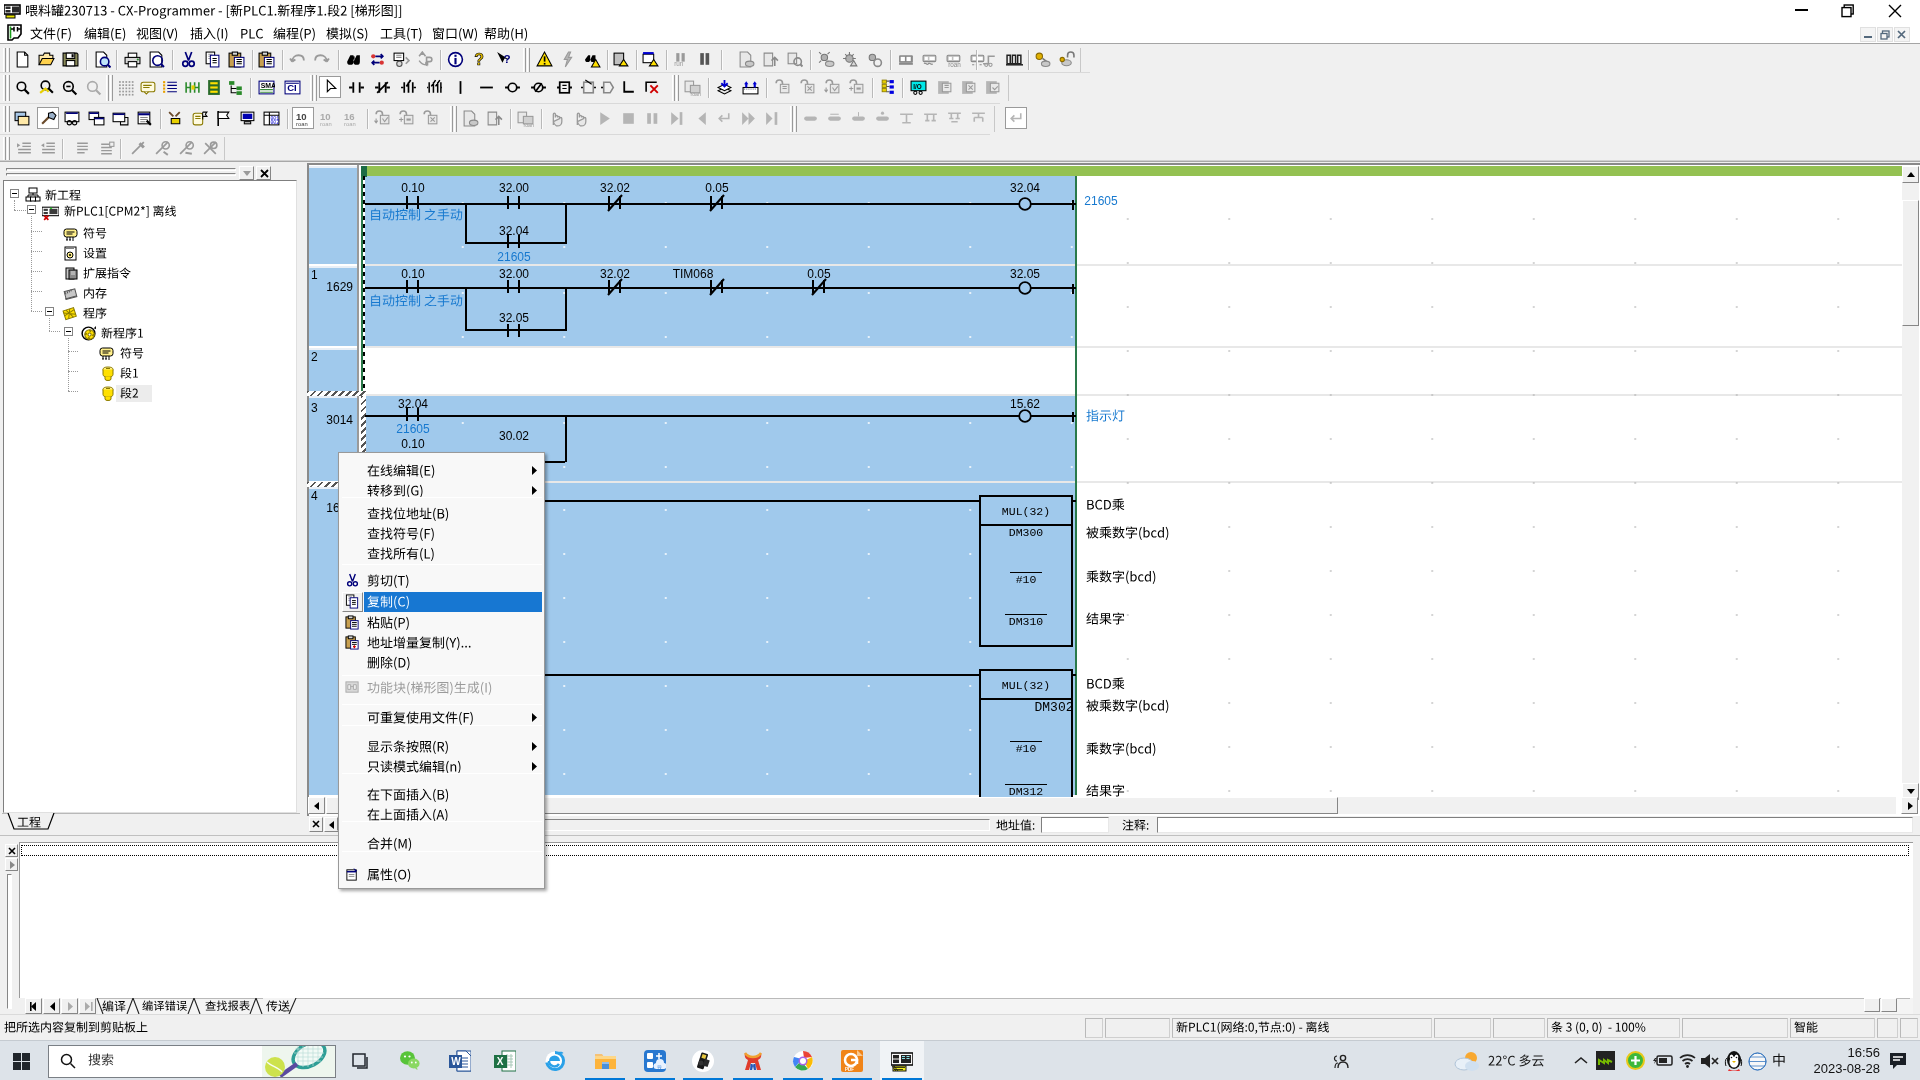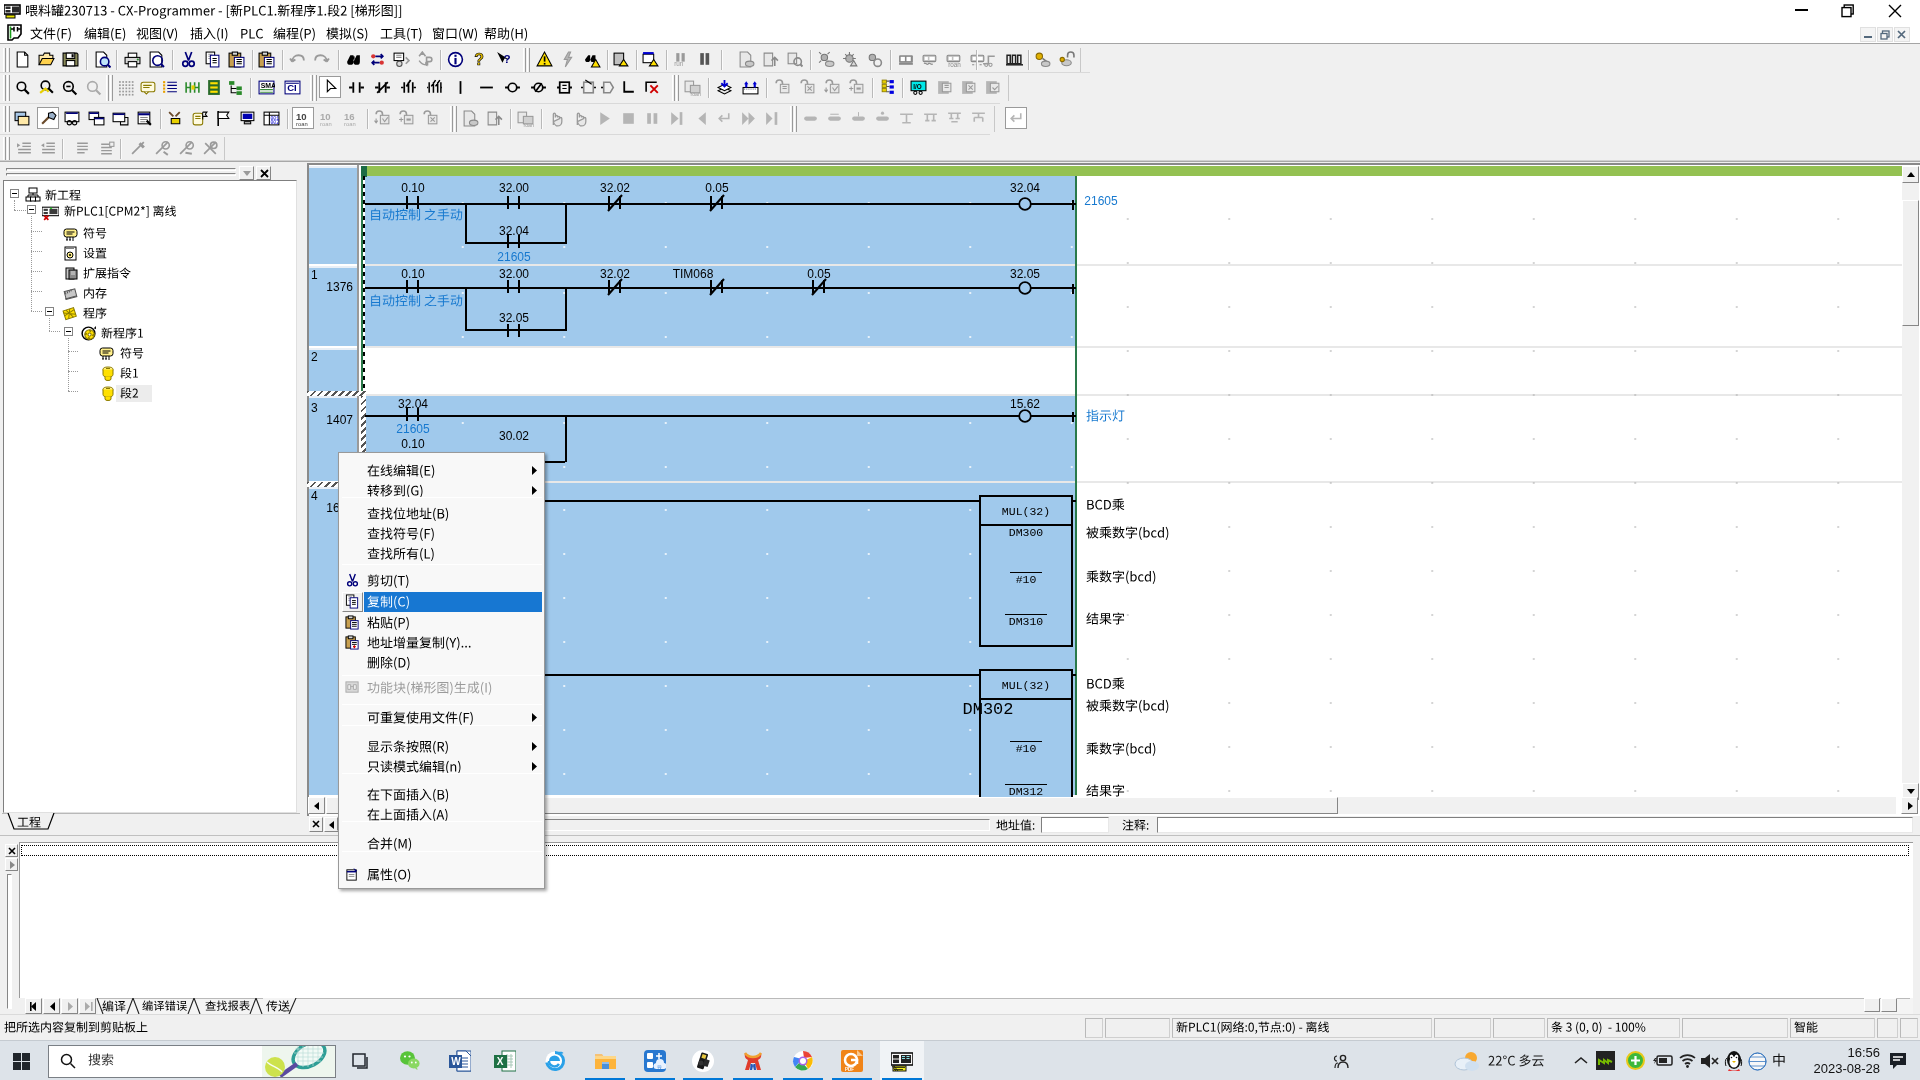--- a/index.html
+++ b/index.html
@@ -1025,24 +1025,24 @@
     </svg>
   </div>
 <div class="abs" style="left:302px;top:163px;width:5px;height:672px;background:#f0f0f0"></div>
 <div class="abs" style="left:307px;top:163px;width:1613px;height:672px;background:#fff;border-top:2px solid #8a8a8a;border-left:2px solid #8a8a8a">
     <div class="abs" style="left:0px;top:1px;width:48px;height:98px;background:#a0c9ec;border-top:2px solid #e8eff7"></div>
     <div class="abs" style="left:0px;top:101px;width:48px;height:80px;background:#a0c9ec;border-top:2px solid #e8eff7"></div>
     <div class="abs" style="left:0px;top:183px;width:48px;height:43px;background:#a0c9ec;border-top:2px solid #e8eff7"></div>
     <div class="abs" style="left:0px;top:231px;width:48px;height:85px;background:#a0c9ec;border-top:2px solid #e8eff7"></div>
     <div class="abs" style="left:0px;top:322px;width:48px;height:308px;background:#a0c9ec;border-top:2px solid #e8eff7"></div>
     <div class="abs" style="left:2px;top:103px;font-size:12px">1</div>
-    <div class="abs" style="left:0px;top:115px;width:44px;text-align:right;font-size:12px">1376</div>
+    <div class="abs" style="left:0px;top:115px;width:44px;text-align:right;font-size:12px">1629</div>
     <div class="abs" style="left:2px;top:185px;font-size:12px">2</div>
     <div class="abs" style="left:2px;top:236px;font-size:12px">3</div>
-    <div class="abs" style="left:0px;top:248px;width:44px;text-align:right;font-size:12px">1407</div>
+    <div class="abs" style="left:0px;top:248px;width:44px;text-align:right;font-size:12px">3014</div>
     <div class="abs" style="left:2px;top:324px;font-size:12px">4</div>
     <div class="abs" style="left:0px;top:336px;width:44px;text-align:right;font-size:12px">1645</div>
     <div class="abs" style="left:48px;top:0;width:2px;height:632px;background:#9a9a9a"></div>
     <div class="abs dotgrid" style="left:55px;top:11px;width:711px;height:88px;background-color:#a0c9ec"></div>
     <div class="abs dotgrid" style="left:55px;top:101px;width:711px;height:80px;background-color:#a0c9ec"></div>
     <div class="abs dotgrid" style="left:55px;top:231px;width:711px;height:85px;background-color:#a0c9ec"></div>
     <div class="abs dotgrid" style="left:55px;top:318px;width:711px;height:312px;background-color:#a0c9ec"></div>
     <div class="abs" style="left:57px;top:99px;width:1536px;height:2px;background:#e8e8e8"></div>
     <div class="abs" style="left:57px;top:181px;width:1536px;height:2px;background:#e8e8e8"></div>
     <div class="abs" style="left:57px;top:229px;width:1536px;height:2px;background:#e8e8e8"></div>
@@ -1157,21 +1157,21 @@
     <div class="wire" style="left:56px;top:509px;width:614px;height:2px"></div>
     <div class="abs" style="left:670px;top:330px;width:94px;height:152px;border:2px solid #000;background:#a0c9ec"></div>
     <div class="abs" style="left:670px;top:359px;width:94px;height:2px;background:#000"></div>
     <div class="abs mono" style="left:670px;top:340px;width:94px;text-align:center;font-size:11.5px">MUL(32)</div>
     <div class="abs mono" style="left:670px;top:361px;width:94px;text-align:center;font-size:11.5px">DM300</div>
     <div class="abs mono" style="left:701px;top:407px;text-align:center;font-size:11.5px;border-top:1px solid #000;width:32px">#10</div>
     <div class="abs mono" style="left:696px;top:449px;width:42px;text-align:center;font-size:11.5px;border-top:1px solid #000">DM310</div>
     <div class="abs" style="left:670px;top:504px;width:94px;height:128px;border:2px solid #000;border-bottom:none;background:#a0c9ec"></div>
     <div class="abs" style="left:670px;top:533px;width:94px;height:2px;background:#000"></div>
     <div class="abs mono" style="left:670px;top:514px;width:94px;text-align:center;font-size:11.5px">MUL(32)</div>
-    <div class="abs mono" style="left:632px;top:535px;width:94px;text-align:center;font-size:17px">DM302</div>
+    <div class="abs mono" style="left:698px;top:535px;width:94px;text-align:center;font-size:13px">DM302</div>
     <div class="abs mono" style="left:701px;top:576px;text-align:center;font-size:11.5px;border-top:1px solid #000;width:32px">#10</div>
     <div class="abs mono" style="left:696px;top:619px;width:42px;text-align:center;font-size:11.5px;border-top:1px solid #000">DM312</div>
     <div class="wire" style="left:764px;top:335px;width:3px;height:2px"></div>
     <div class="wire" style="left:764px;top:509px;width:3px;height:2px"></div>
     <svg style="position:absolute;overflow:visible;left:777px;top:333px;width:38.8px;height:13px;fill:#000" viewBox="0 0 1491 500">
       <use href="#g42" x="0"></use>
       <use href="#g43" x="328"></use>
       <use href="#g44" x="647"></use>
       <use href="#g4e58" x="991"></use>
     </svg>

